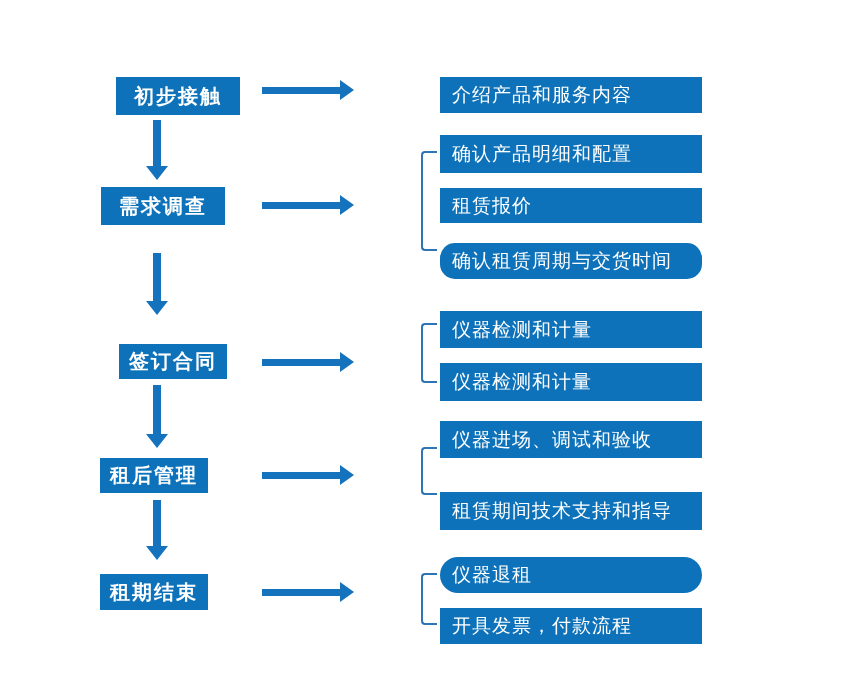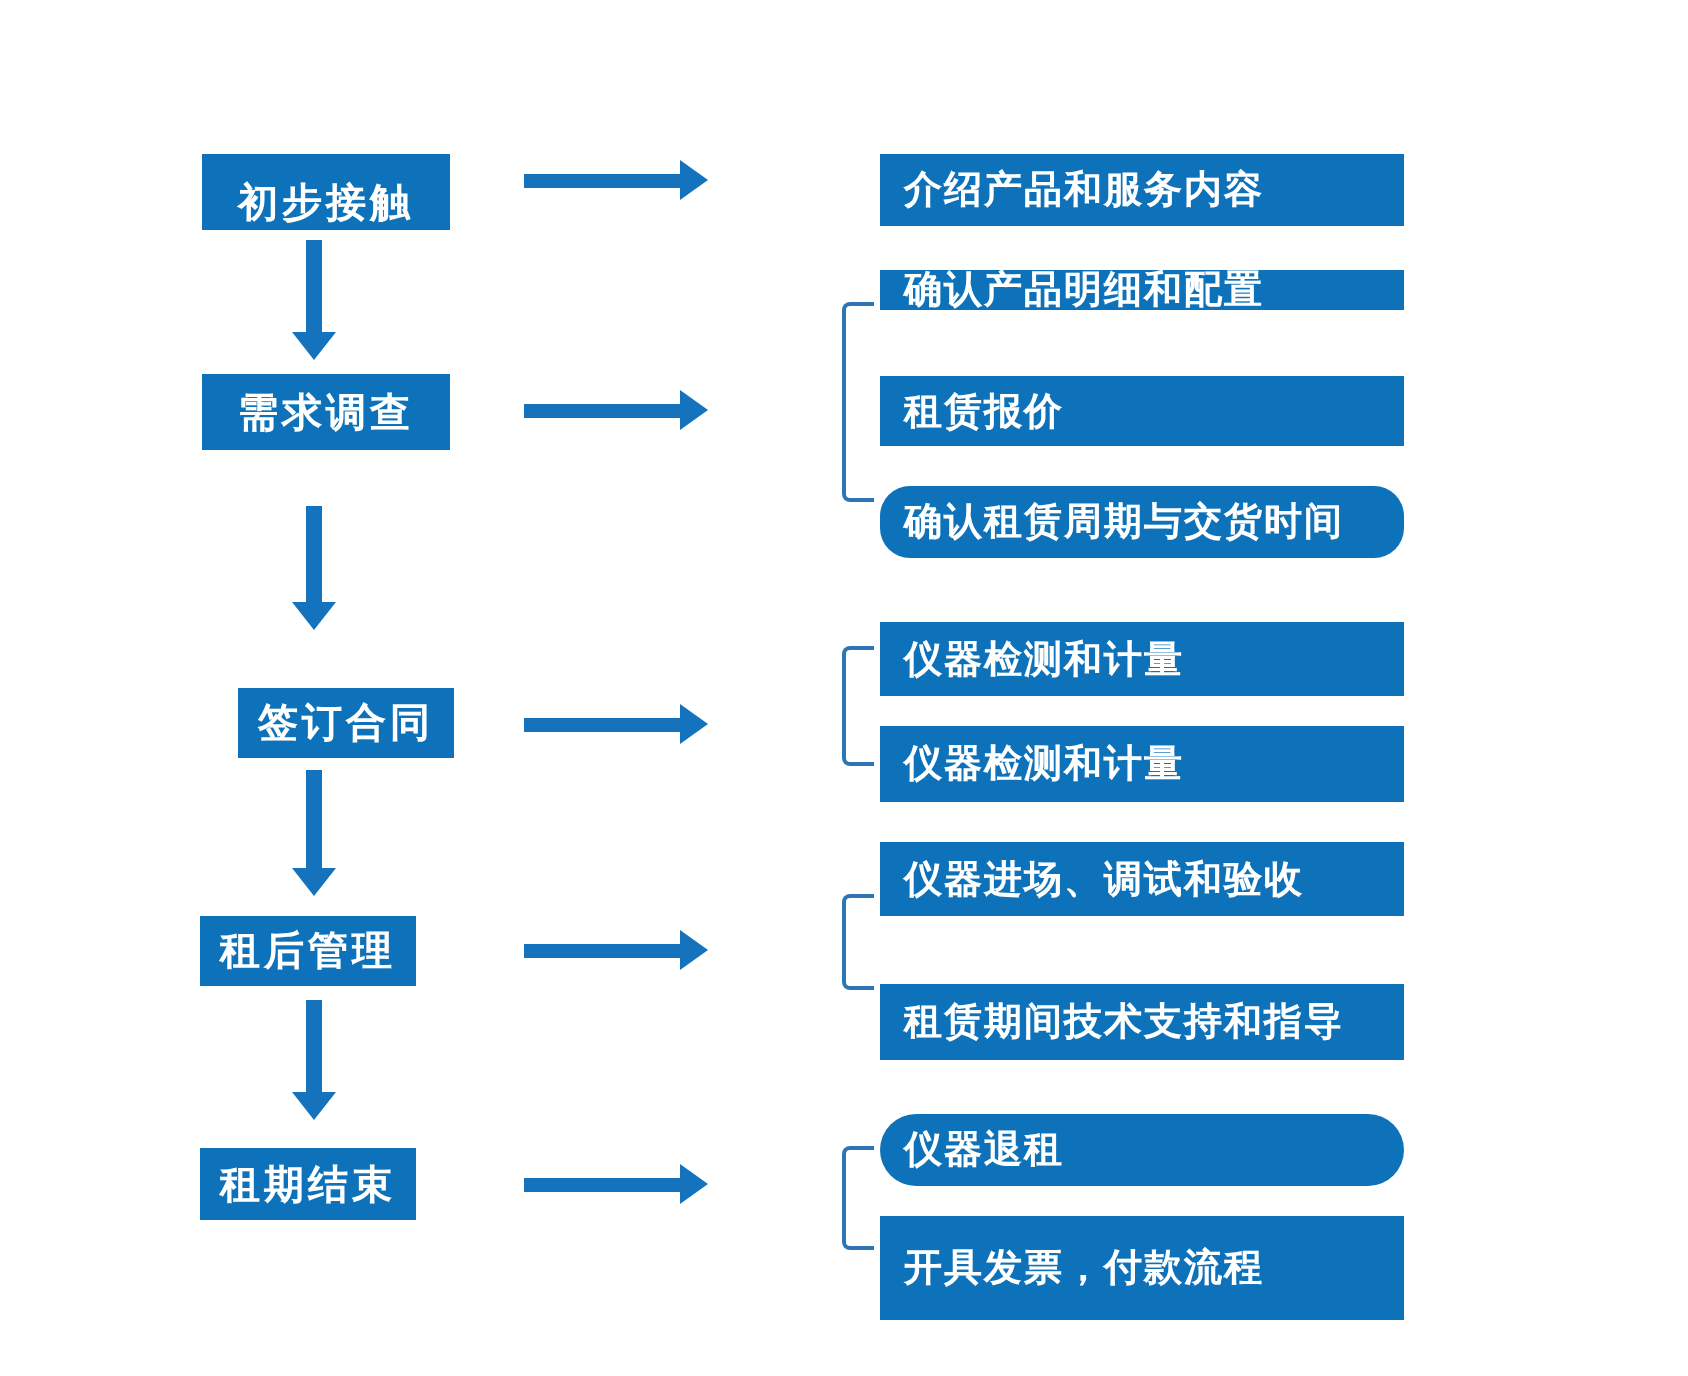--- a/index.html
+++ b/index.html
@@ -22,21 +22,21 @@
     position:absolute; background:var(--primary); color:var(--text-on-primary);
     display:flex; align-items:center; justify-content:center;
     font-size:20px; font-weight:bold; letter-spacing:2px;
   }
 
   .outbox {
     position:absolute; left:440px; width:262px;
     background:var(--primary); color:var(--text-on-primary);
     display:flex; align-items:center;
     padding-left:12px; box-sizing:border-box;
-    font-size:19px; font-weight:bold; letter-spacing:1px;
+    font-size:19px; font-weight:normal; letter-spacing:1px;
   }
 
   
   .varrow { position:absolute; width:22px; }
   .varrow .vshaft { position:absolute; left:7px; top:0; width:8px; height:calc(100% - 14px); background:var(--arrow); }
   .varrow .vhead { position:absolute; bottom:0; left:0; width:0; height:0;
     border-left:11px solid transparent; border-right:11px solid transparent; border-top:14px solid var(--arrow); }
 
   
   .harrow { position:absolute; height:20px; }
@@ -53,21 +53,21 @@
     border-radius:4px 0 0 4px;
     box-sizing:border-box;
   }
 </style>
 </head>
 <body style="--primary: #0d72b9; --arrow: #1572bd; --bracket: #2e75b6; --text-on-primary: #ffffff;">
 
 <div class="canvas">
 
 
-  <div class="stage" style="left:101px; top:77px;  width:124px; height:38px;align-items:flex-end;">
+  <div class="stage" style="left:116px; top:77px;  width:124px; height:38px;">
     <span>初步接触</span>
   </div>
   <div class="stage" style="left:101px; top:187px; width:124px; height:38px;">
     <span>需求调查</span>
   </div>
   <div class="stage" style="left:102px; top:344px; width:108px; height:35px;margin-left:17px;">
     <span>签订合同</span>
   </div>
   <div class="stage" style="left:100px; top:458px; width:108px; height:35px;align-items:center;">
     <span>租后管理</span>
@@ -116,21 +116,21 @@
 
   <div class="bracket" style="top:151px; height:100px;"></div>
   <div class="bracket" style="top:323px; height:60px;"></div>
   <div class="bracket" style="top:447px; height:48px;"></div>
   <div class="bracket" style="top:573px; height:52px;"></div>
 
   <div class="outbox" style="top:77px;  height:36px;">
     <span>介绍产品和服务内容</span>
   </div>
 
-  <div class="outbox" style="top:135px; height:20px;">
+  <div class="outbox" style="top:135px; height:38px;">
     <span>确认产品明细和配置</span>
   </div>
   <div class="outbox" style="top:188px; height:35px;">
     <span>租赁报价</span>
   </div>
   <div class="outbox" style="top:243px; height:36px;border-radius:15px;">
     <span>确认租赁周期与交货时间</span>
   </div>
 
   <div class="outbox" style="top:311px; height:37px;">
@@ -143,17 +143,17 @@
   <div class="outbox" style="top:421px; height:37px;">
     <span>仪器进场、调试和验收</span>
   </div>
   <div class="outbox" style="top:492px; height:38px;">
     <span>租赁期间技术支持和指导</span>
   </div>
 
   <div class="outbox" style="top:557px; height:36px;border-radius:18px;">
     <span>仪器退租</span>
   </div>
-  <div class="outbox" style="top:608px; height:52px;">
+  <div class="outbox" style="top:608px; height:36px;">
     <span>开具发票，付款流程</span>
   </div>
 
 </div>
 
 </body></html>

